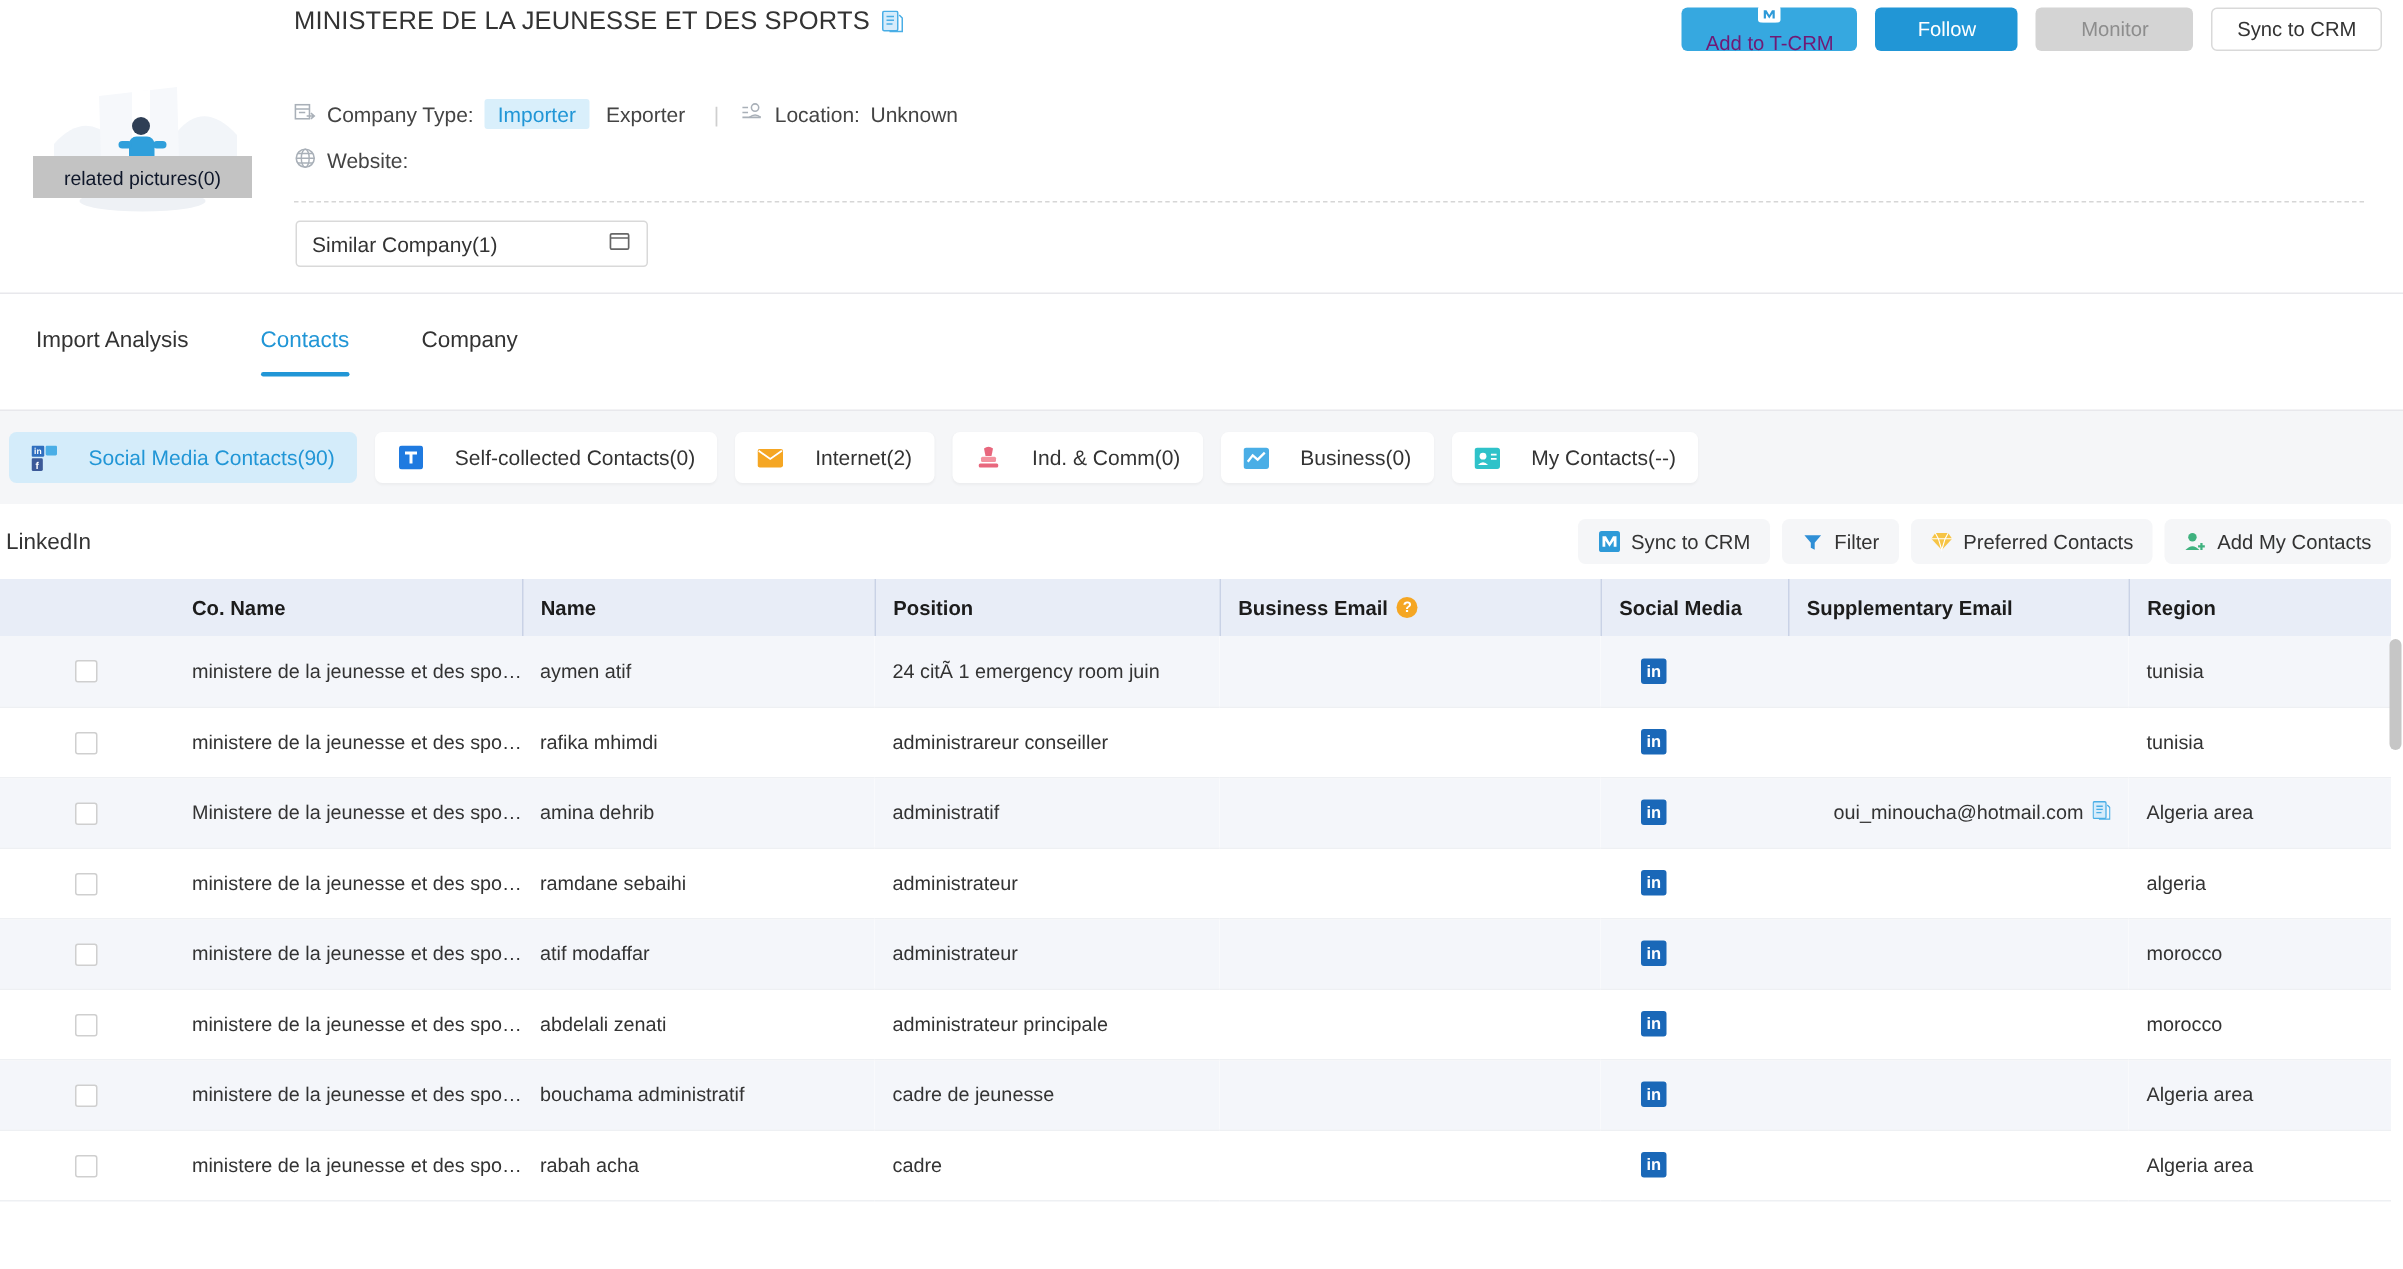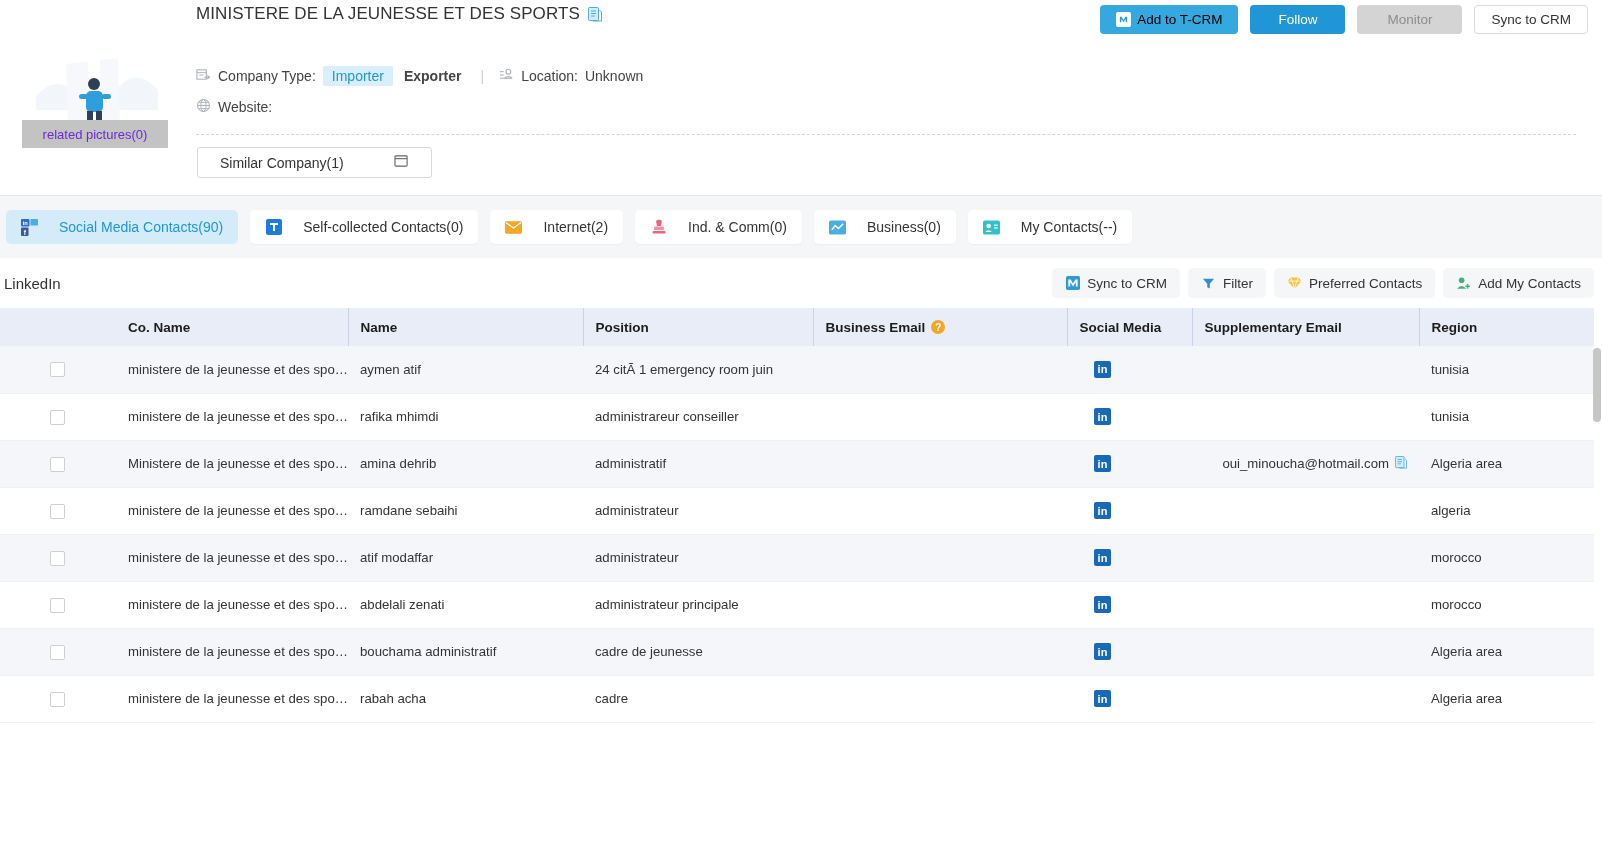--- a/index.html
+++ b/index.html
@@ -22,24 +22,24 @@
   }
   .company-thumb {
     position: absolute; left: 22px; top: 44px;
     width: 146px; height: 106px;
   }
   .thumb-art {
     position: absolute; left: 0; top: 0; width: 146px; height: 106px;
     overflow: hidden;
   }
   .related-label {
-    position: absolute; left: 22px; top: 120px;
+    position: absolute; left: 22px; top: 104px;
     width: 146px; height: 28px;
     background: #c3c3c3;
-    color: #6d28d9;
+    color: #0f172a;
     font-size: 13px;
     display: flex; align-items: center; justify-content: center;
   }
 
   .title-row {
     position: absolute; left: 196px; top: 4px;
     display: flex; align-items: center; gap: 8px;
   }
   .company-title {
     font-size: 17px; color: #333; letter-spacing: .1px;
@@ -53,49 +53,49 @@
   }
   .meta-row2 {
     position: absolute; left: 196px; top: 98px;
     display: flex; align-items: center; gap: 7px;
     font-size: 14px; color: #444;
   }
   .type-chip {
     background: #d9effb; color: #2196d6;
     padding: 2px 9px; border-radius: 2px; font-size: 14px;
   }
-  .type-plain { color:#444; font-size:14px; padding: 2px 4px; font-weight: bold; }
+  .type-plain { color:#444; font-size:14px; padding: 2px 4px; }
   .sep-bar { color:#cfcfcf; margin: 0 8px; }
   .meta-label { color:#444; }
   .meta-val { color:#444; }
 
   .dotted-div {
     position:absolute; left:196px; top:134px; width:1380px;
     border-top: 1px dashed #d6d6d6;
   }
 
   .similar-select {
     position: absolute; left: 197px; top: 147px;
     width: 235px; height: 31px;
     border: 1px solid #d9d9d9; border-radius: 3px;
     background: #fff;
     display:flex; align-items:center; justify-content:space-between;
-    padding: 0 22px; font-size: 14px; color:#333;
+    padding: 0 10px; font-size: 14px; color:#333;
   }
 
   .top-actions {
     position: absolute; right: 14px; top: 5px;
     display: flex; align-items: center; gap: 12px;
   }
   .btn {
     height: 29px; border-radius: 4px; font-size: 13.5px;
     display:flex; align-items:center; justify-content:center; gap:6px;
     padding: 0 16px; cursor: pointer; border: none; white-space: nowrap;
   }
-  .btn-primary { background:#36a8e0; color:#000000; }
+  .btn-primary { background:#36a8e0; color:#701a75;flex-direction:column; }
   .btn-follow  { background:#2196d6; color:#fff; padding: 0 28px; }
   .btn-disabled{ background:#d4d4d4; color:#8d8d8d; padding: 0 30px; }
   .btn-outline { background:#fff; color:#333; border:1px solid #d9d9d9; }
 
   .crm-ico {
     width:15px; height:15px; background:#fff; border-radius:2px;
     display:inline-flex; align-items:center; justify-content:center;
   }
 
   
@@ -299,20 +299,33 @@
       </div>
       <div class="btn btn-disabled">
         <span>Monitor</span>
       </div>
       <div class="btn btn-outline">
         <span>Sync to CRM</span>
       </div>
     </div>
   </div>
 
+  <div class="tabs-strip">
+    <div class="tabs">
+      <div class="tab">
+        <span>Import Analysis</span>
+      </div>
+      <div class="tab active">
+        <span>Contacts</span>
+      </div>
+      <div class="tab">
+        <span>Company</span>
+      </div>
+    </div>
+  </div>
 
   <div class="chip-row">
 
     <div class="chip active">
       <span class="ic">
         <svg width="17" height="17" viewBox="0 0 18 18">
           <rect x="0" y="0" width="9" height="8" rx="1" fill="#2f6fbf"></rect>
           <text x="4.5" y="6" font-size="6" fill="#fff" text-anchor="middle" font-family="Liberation Sans, sans-serif" font-weight="bold">in</text>
           <rect x="10" y="0" width="8" height="7" rx="1" fill="#4aaee6"></rect>
           <rect x="0" y="9" width="8" height="9" rx="1" fill="#3b5998"></rect>

